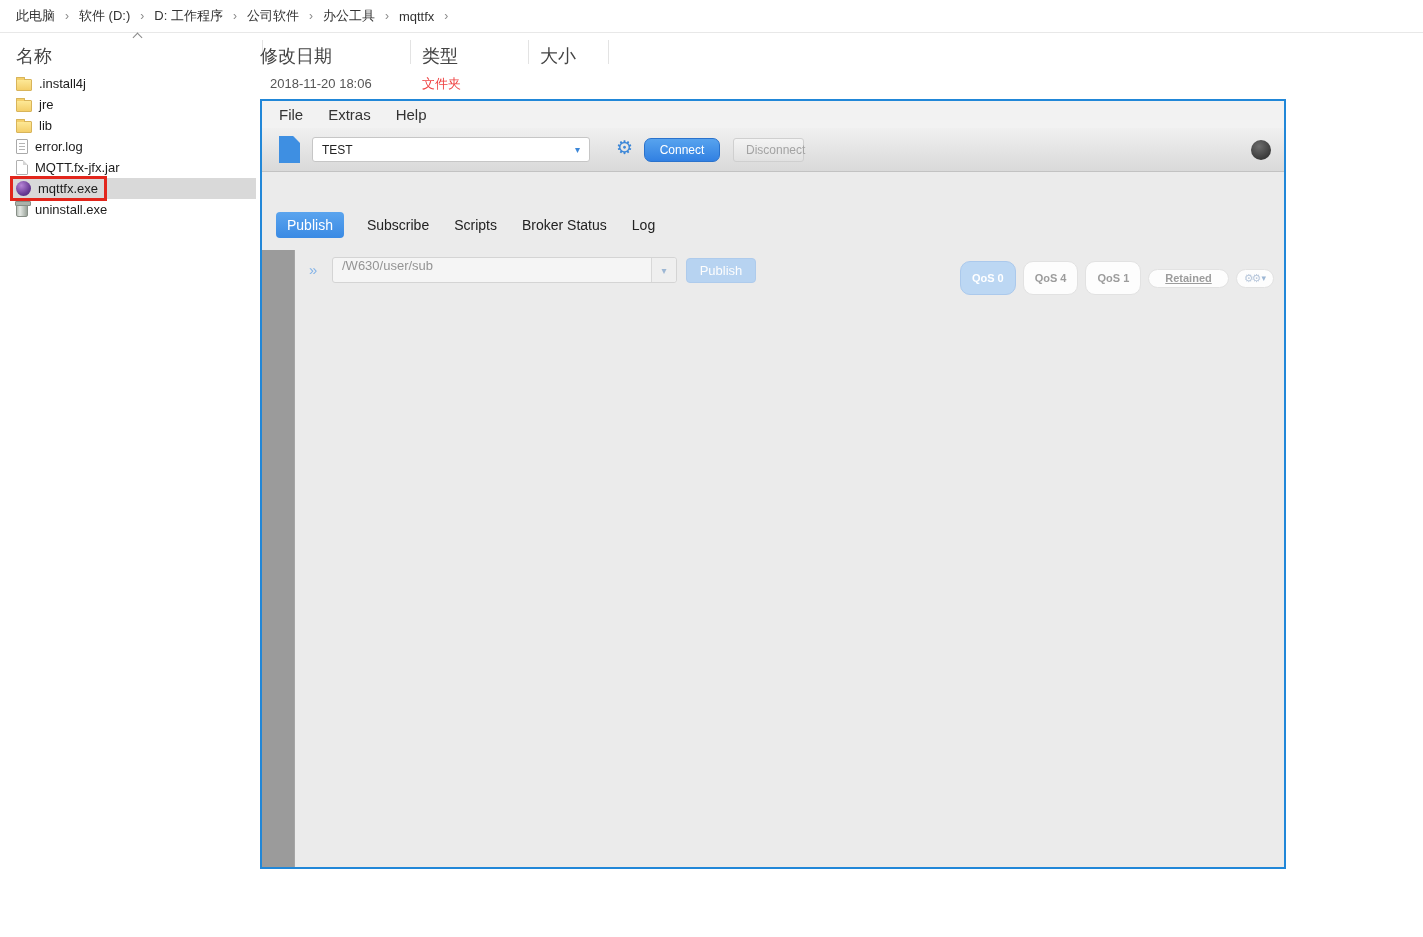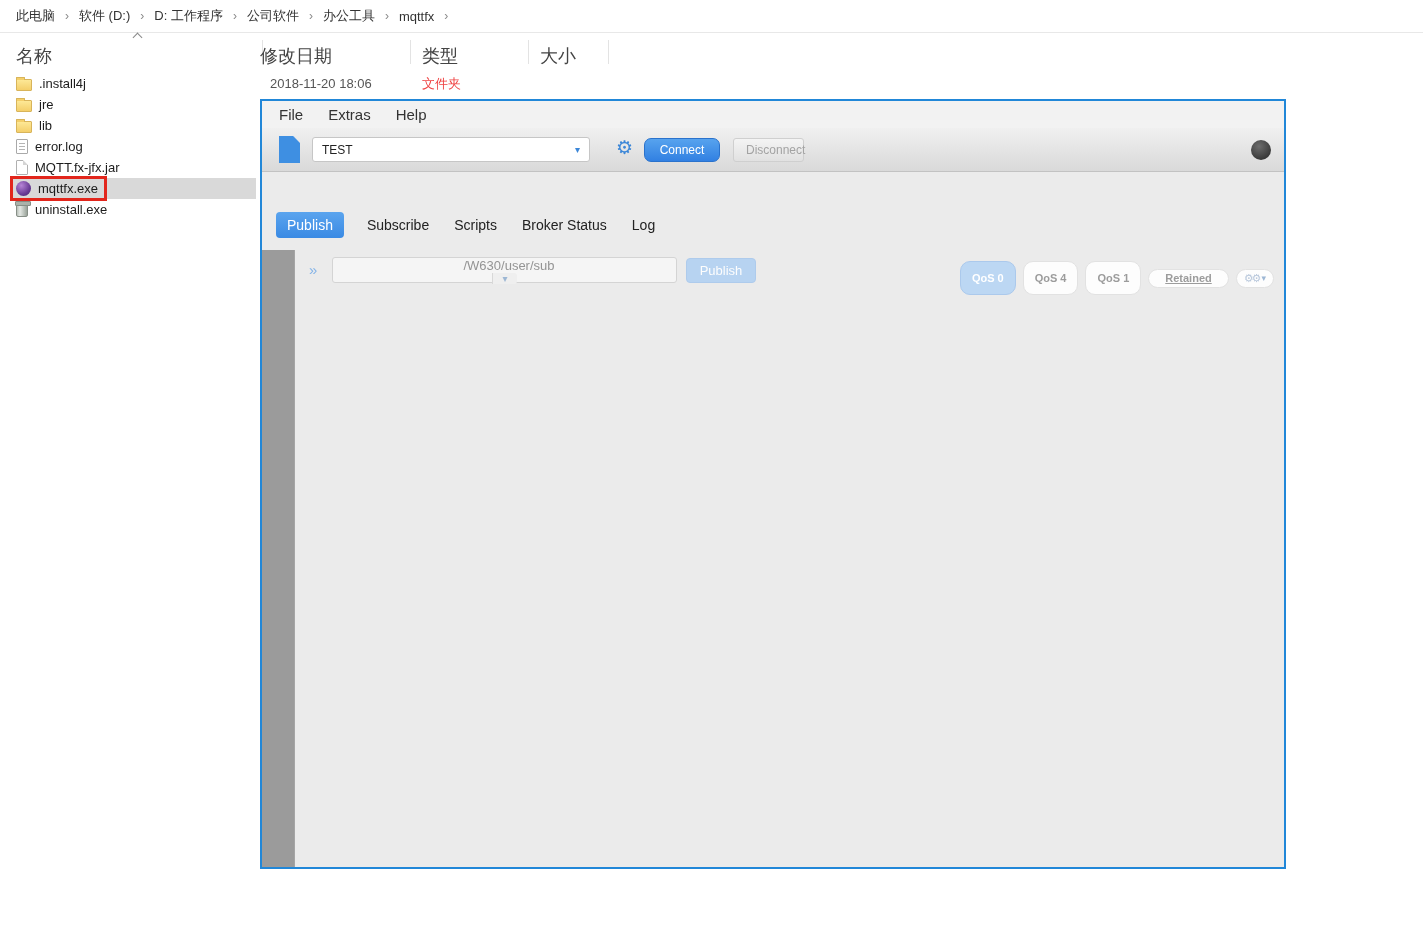--- a/index.html
+++ b/index.html
@@ -90,22 +90,22 @@
     font-size:14px; color:#222; }
   .tab { padding:5px 2px; cursor:default; }
   .tab.active { background:linear-gradient(#5aa4ee,#3a8ae4); color:#fff; border-radius:4px;
     padding:5px 11px; }
   .gray-strip { position:absolute; left:0; top:51px; bottom:0; width:33px; background:#9b9b9b;
     border-right:1px solid #a5a5a5; }
 
   .publish-row { position:absolute; left:34px; right:0; top:51px; height:44px; }
   .chev-icon { position:absolute; left:13px; top:11px; color:#85b4e8; font-size:15px; }
   .topic-combo { position:absolute; left:36px; top:7px; width:345px; height:26px;
-    background:#f5f5f5; border:1px solid #d4d4d4; border-radius:3px; display:flex; align-items:center;
-    font-size:13px; color:#949494;flex-direction:column; }
+    background:#f5f5f5; border:1px solid #d4d4d4; border-radius:3px; display:flex; align-items:flex-start;
+    font-size:13px; color:#949494; }
   .topic-text { padding-left:9px; flex:1; }
   .combo-btn { width:25px; height:100%; border-left:1px solid #d8d8d8; display:flex;
     align-items:center; justify-content:center; color:#9db7d4; font-size:10px;
     background:#efefef; border-radius:0 3px 3px 0; }
   .publish-btn { position:absolute; left:390px; top:8px; width:70px; height:25px;
     background:#b7d3f1; border:1px solid #aecbec; border-radius:4px; color:#fdfdfd;
     font-size:13px; font-family:inherit; }
   .qos-group { position:absolute; right:10px; top:11px; display:flex; align-items:center; gap:7px; }
   .qos-pill { height:19px; border-radius:10px; font-size:11px; font-weight:bold; color:#9c9c9c;
     background:#fdfdfd; border:1px solid #e2e2e2; display:inline-flex; align-items:center;

